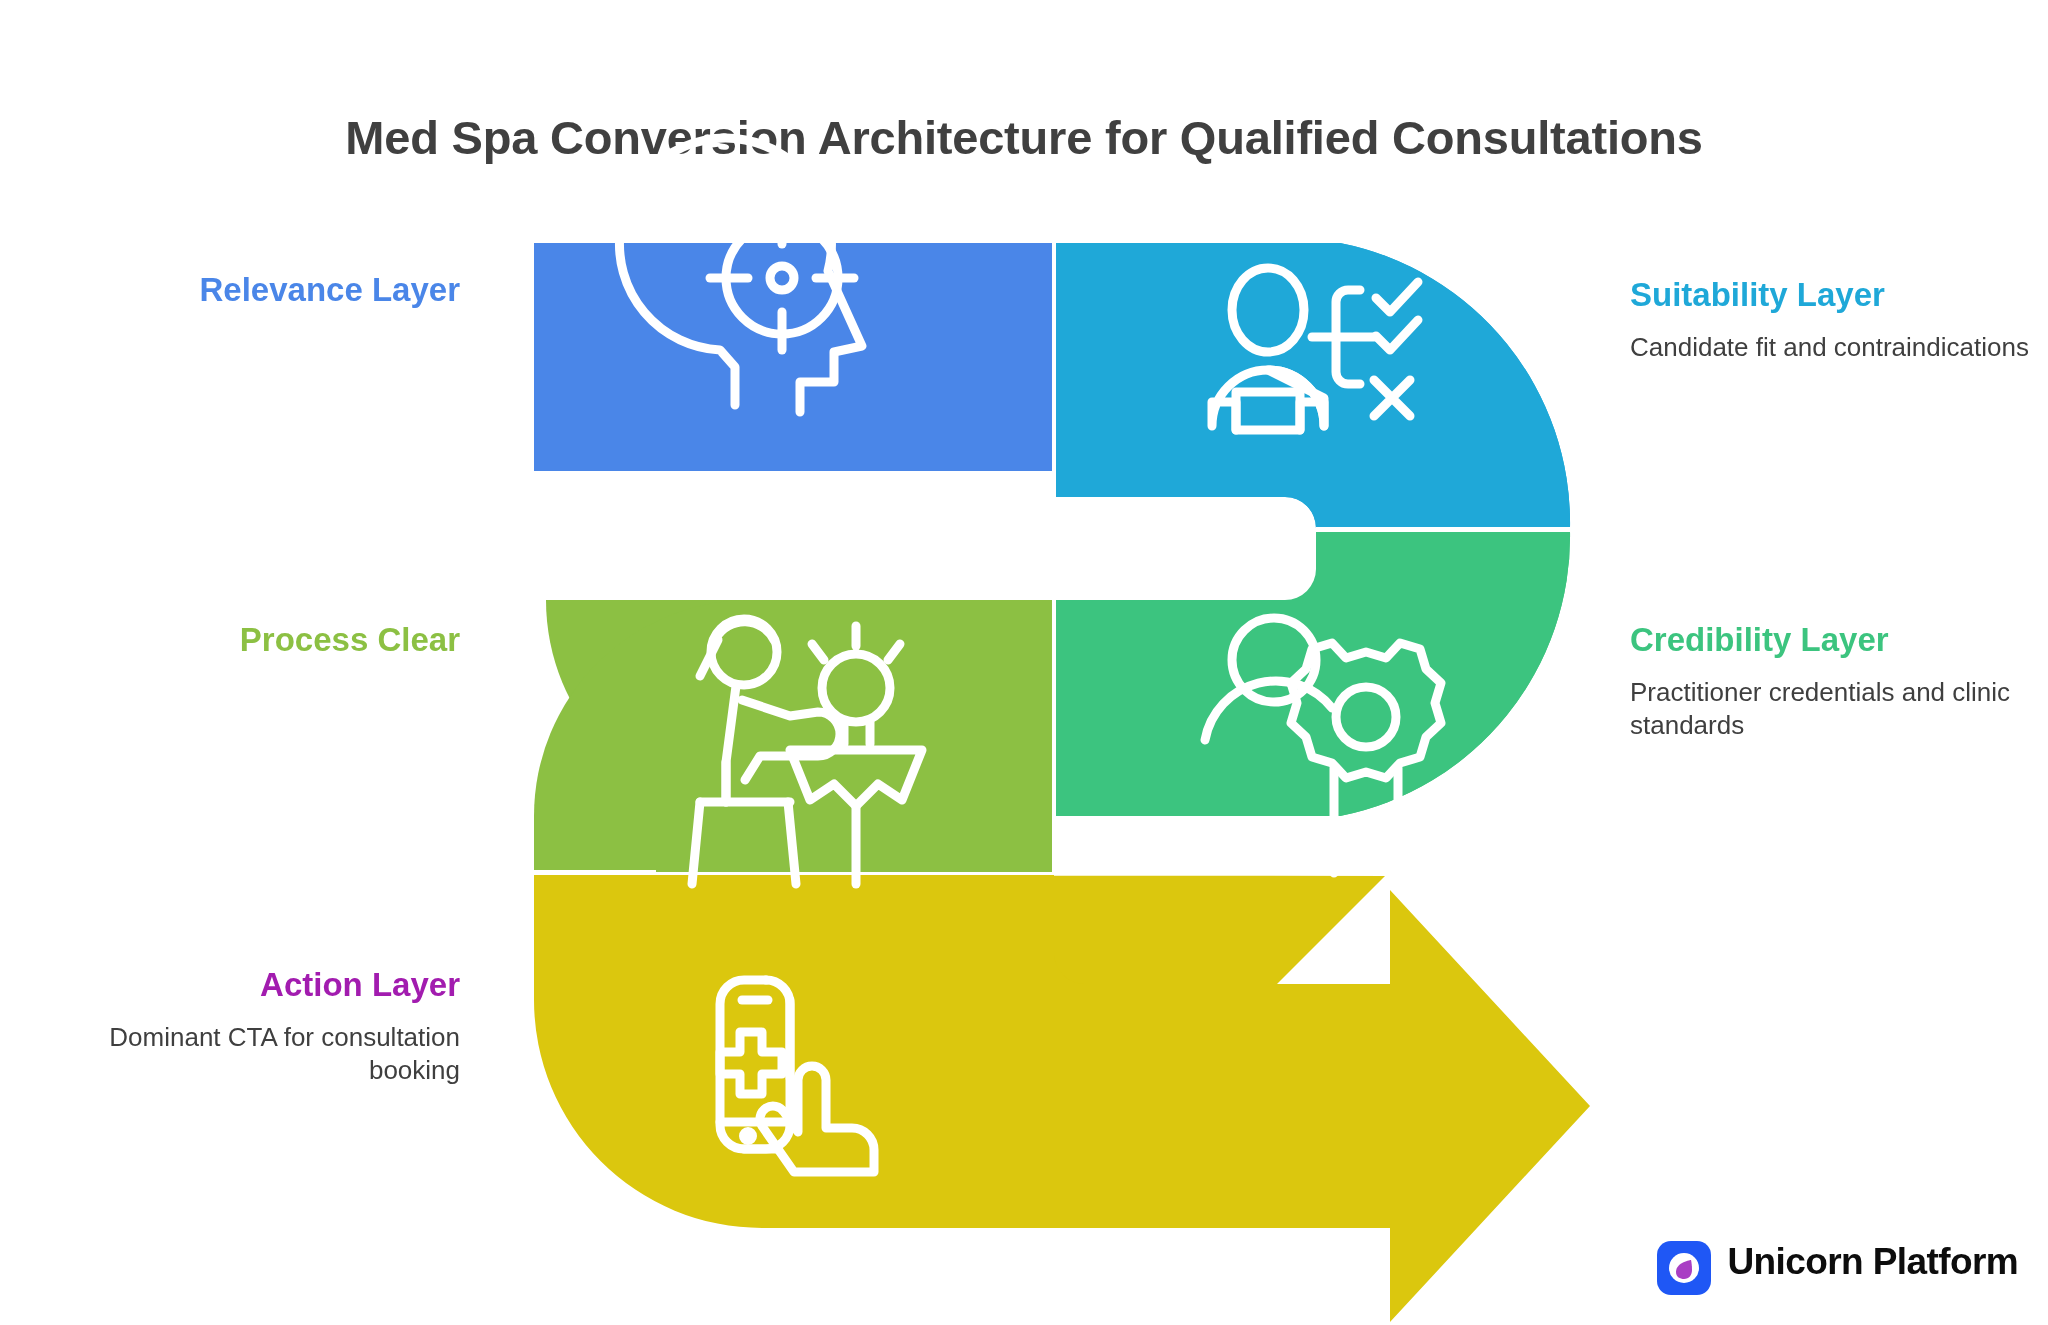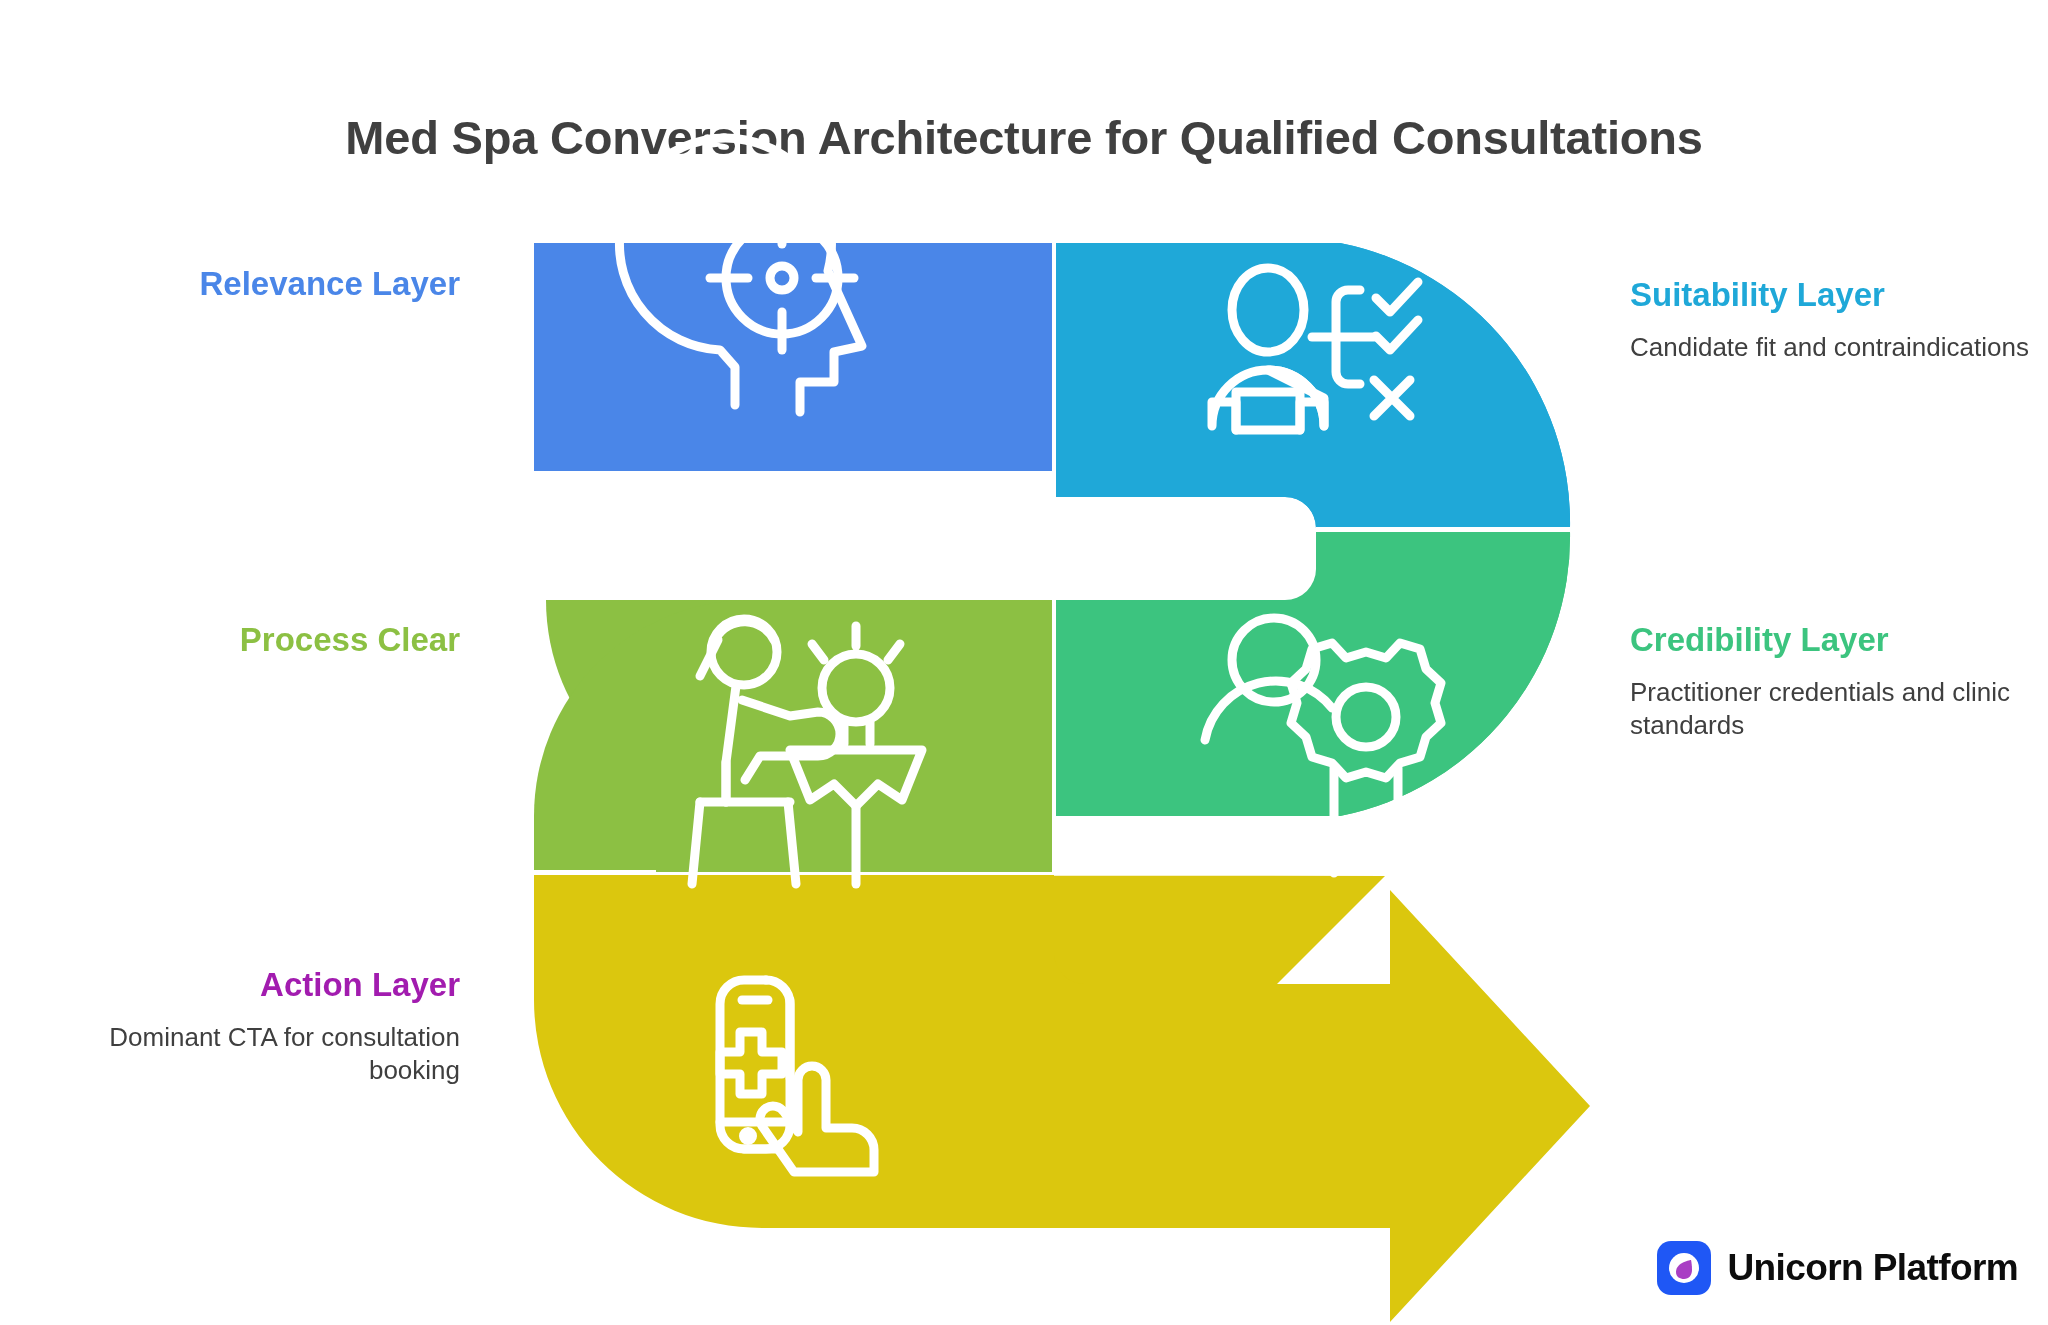--- a/index.html
+++ b/index.html
@@ -52,33 +52,33 @@
     margin-bottom: 16px;
     white-space: nowrap;
   }
   .lb-desc {
     font-size: 26px;
     line-height: 1.28;
     color: #3f3f3f;
   }
 
   
-  .blk-relevance   { left: 20px;  top: 264px; width: 440px; }
+  .blk-relevance   { left: 20px;  top: 270px; width: 440px; }
   .blk-process     { left: 20px;  top: 620px; width: 440px; }
   .blk-action      { left: 20px;  top: 965px; width: 440px; }
   .blk-suitability { left: 1630px; top: 275px; width: 420px; }
   .blk-credibility { left: 1630px; top: 620px; width: 420px; }
 
   
   .footer-logo {
     position: absolute;
     right: 30px;
     bottom: 30px;
     display: flex;
-    align-items: center;
+    align-items: flex-start;
     gap: 16px;
   }
   .logo-mark {
     width: 54px;
     height: 54px;
     border-radius: 14px;
     background: #1f57f5;
     display: flex;
     align-items: center;
     justify-content: center;

